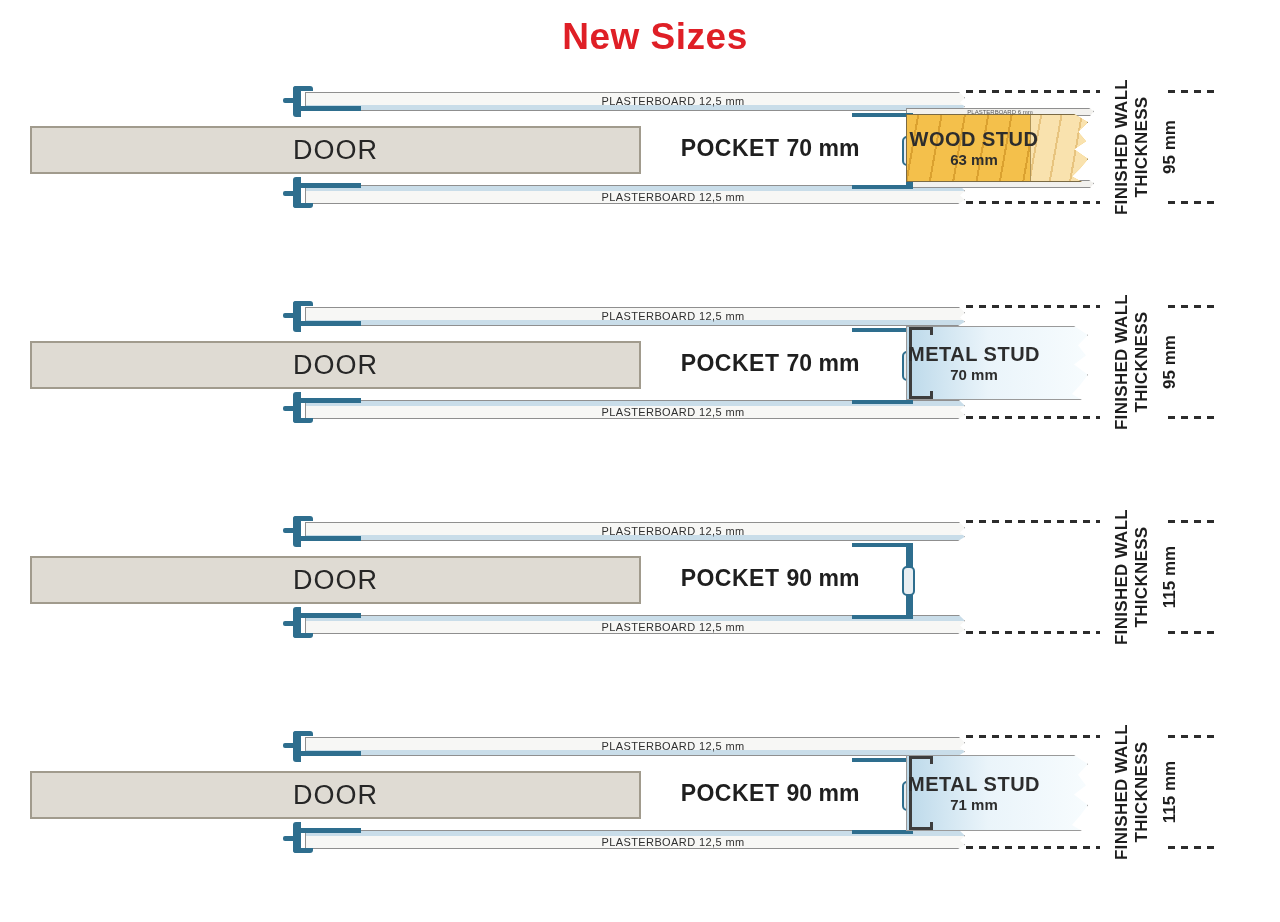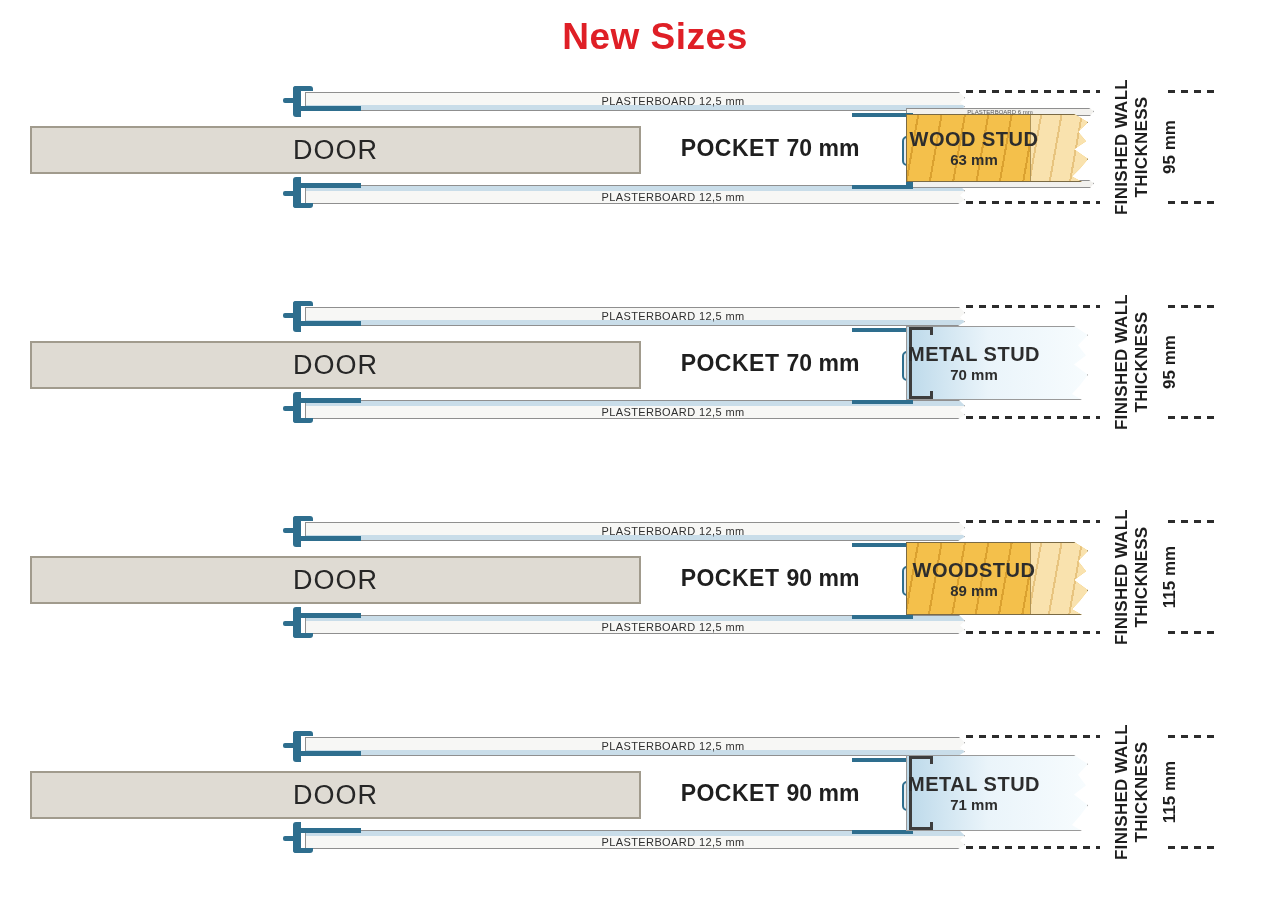--- a/index.html
+++ b/index.html
@@ -229,25 +229,20 @@
   <div class="door">
     <span>DOOR</span>
   </div>
   <div class="pocket">
     <span class="p1">POCKET</span>
     <span class="p2">90 mm</span>
   </div>
   <div class="endpost">
       <div class="bump"></div>
     </div>
-  <div class="stud wood s89">
-    <div class="light"></div>
-    <div class="l1">WOODSTUD</div>
-    <div class="l2">89 mm</div>
-  </div>
   <div class="wallthk">
     <div>FINISHED WALL</div>
     <div>THICKNESS</div>
   </div>
   <div class="dash short top"></div>
   <div class="dash short bot"></div>
   <div class="wallsz">115 mm</div>
 </div>
 
 <div class="row r4">

